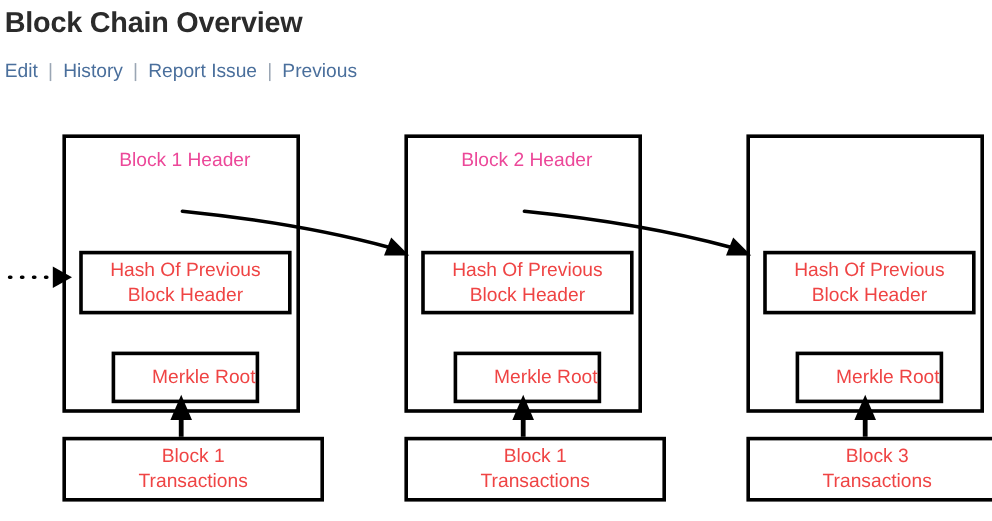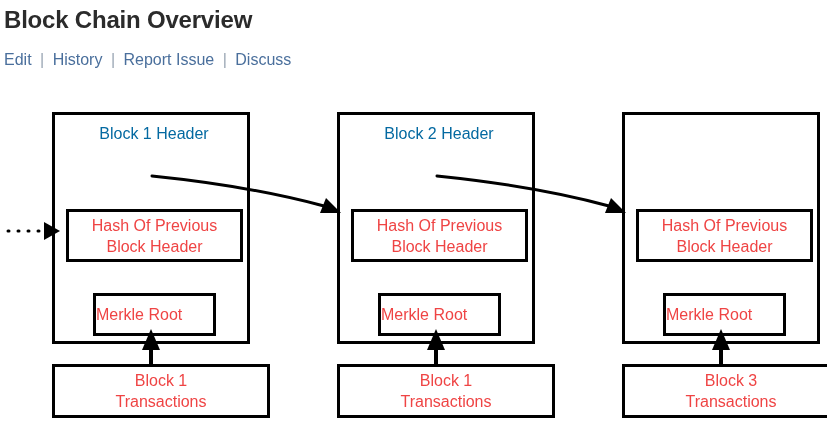--- a/index.html
+++ b/index.html
@@ -71,21 +71,21 @@
     background: #ffffff;
   }
 
   .header-title {
     position: absolute;
     left: 0;
     top: 8px;
     width: 198px;
     text-align: center;
     font-size: 16px;
-    color: #0369a1;
+    color: #ec4899;
     line-height: 21px;
   }
 
   .hash-box {
     position: absolute;
     left: 11px;
     top: 94px;
     width: 177px;
     height: 53px;
     border: 3px solid #000000;
@@ -100,21 +100,21 @@
     position: absolute;
     left: 38px;
     top: 178px;
     width: 123px;
     height: 43px;
     border: 3px solid #000000;
     box-sizing: border-box;
     background: #ffffff;
     display: flex;
     align-items: center;
-    justify-content: flex-start;
+    justify-content: flex-end;
   }
 
   .tx-box {
     position: absolute;
     left: 0;
     top: 252px;
     width: 218px;
     height: 54px;
     border: 3px solid #000000;
     box-sizing: border-box;
@@ -146,21 +146,21 @@
 
 <div id="page-title">Block Chain Overview</div>
 
 <div id="nav-links">
   <span class="nav-link">Edit</span>
   <span class="nav-sep">|</span>
   <span class="nav-link">History</span>
   <span class="nav-sep">|</span>
   <span class="nav-link">Report Issue</span>
   <span class="nav-sep">|</span>
-  <span class="nav-link">Discuss</span>
+  <span class="nav-link">Previous</span>
 </div>
 
 <div id="diagram">
 
   <div class="block-col" style="left:52px;">
     <div class="header-box">
       <div class="header-title">Block 1
 Header</div>
       <div class="hash-box">
         <div class="box-label">Hash Of Previous

